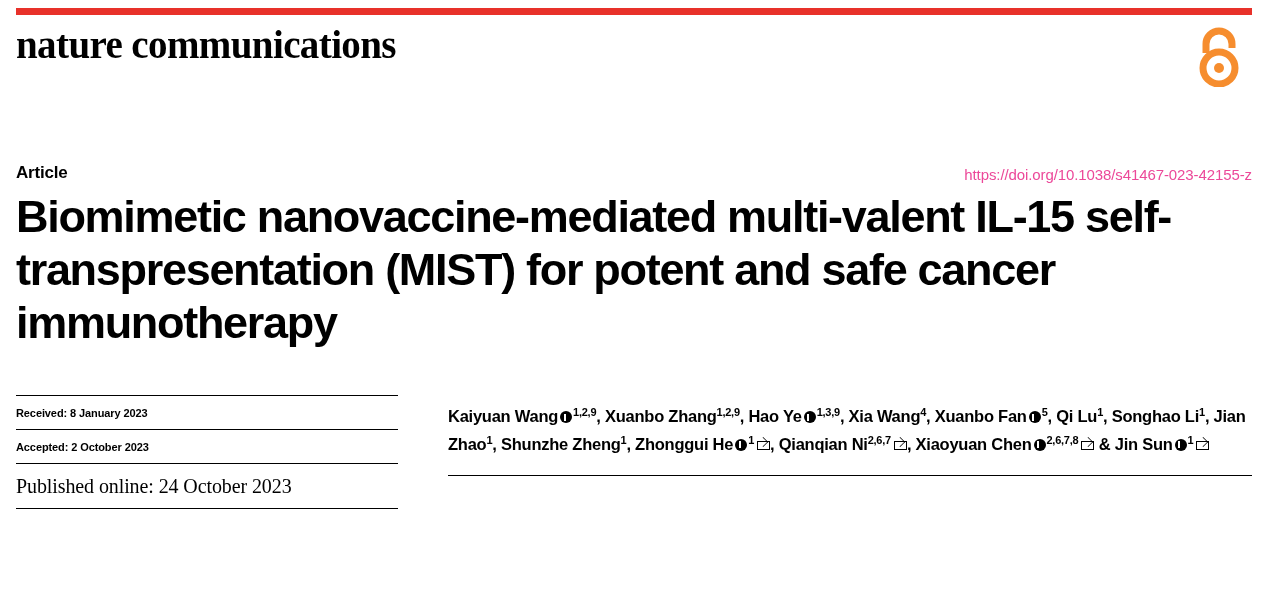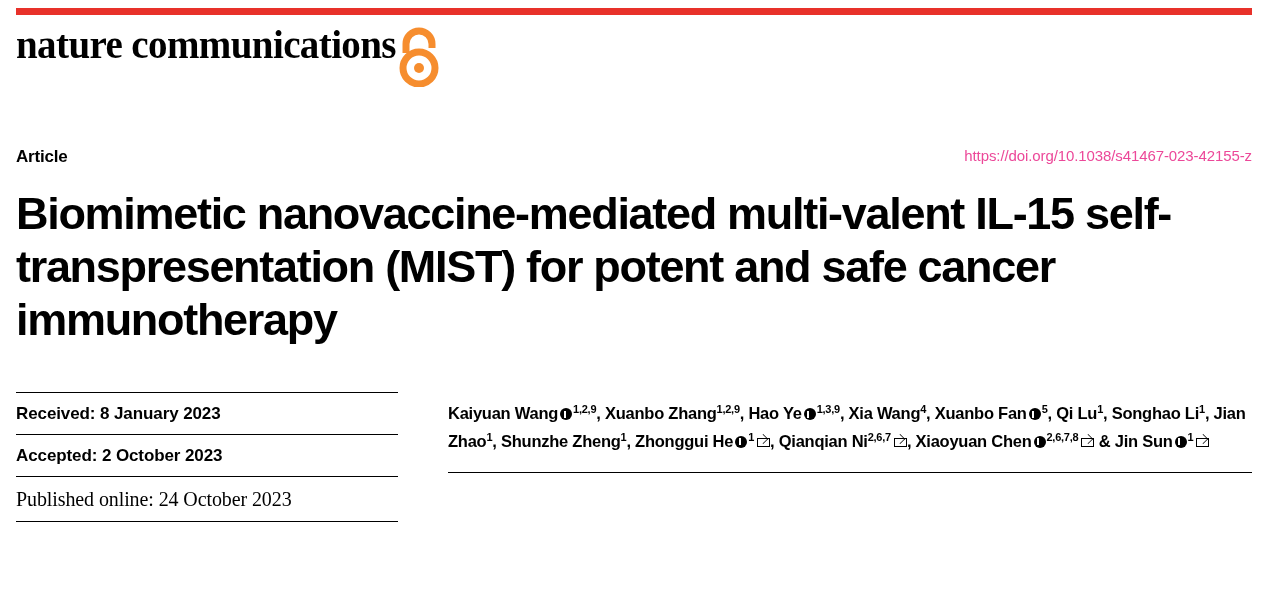--- a/index.html
+++ b/index.html
@@ -23,59 +23,60 @@
     padding: 0 16px;
   }
   .top-rule {
     height: 7px;
     background: #e8312a;
     margin: 8px 0 0 0;
   }
   .masthead-row {
     display: flex;
     align-items: flex-start;
+    justify-content: space-between;
     margin-top: 10px;
   }
   .masthead {
     font-family: "Liberation Serif", serif;
     font-size: 39px;
     font-weight: 700;
     letter-spacing: -0.6px;
     line-height: 1.05;
     color: #000;
   }
   .oa-icon {
     margin-top: 2px;
     margin-right: 10px;
   }
   .meta-row {
     display: flex;
-    align-items: flex-start;
+    align-items: flex-end;
     justify-content: space-between;
-    margin-top: 56px;
+    margin-top: 72px;
   }
   .article-label {
     font-family: "Liberation Sans", sans-serif;
     font-size: 17px;
     font-weight: 700;
     letter-spacing: -0.2px;
   }
   .doi {
     font-family: "Liberation Sans", sans-serif;
     font-size: 15px;
     color: #ec4899;
     letter-spacing: -0.1px;
   }
   .title {
     font-family: "Liberation Sans", sans-serif;
     font-size: 45px;
     font-weight: 700;
     line-height: 1.18;
     letter-spacing: -1.3px;
-    margin-top: 20px;
+    margin-top: 7px;
     max-width: 1240px;
   }
   .lower {
     display: flex;
     margin-top: 46px;
   }
   .left-col {
     width: 402px;
     flex: 0 0 402px;
     padding-right: 20px;
@@ -86,21 +87,21 @@
     padding-left: 30px;
     box-sizing: border-box;
   }
   .hrule {
     border: 0;
     border-top: 1px solid #000;
     margin: 0;
   }
   .date-line {
     font-family: "Liberation Sans", sans-serif;
-    font-size: 17px;
+    font-size: 11px;
     font-weight: 700;
     padding: 11px 0 10px 0;
     letter-spacing: -0.1px;
   }
   .date-line.regular {
     font-family: "Liberation Serif", serif;
     font-weight: 400;
     font-size: 20px;
   }
   .authors {

